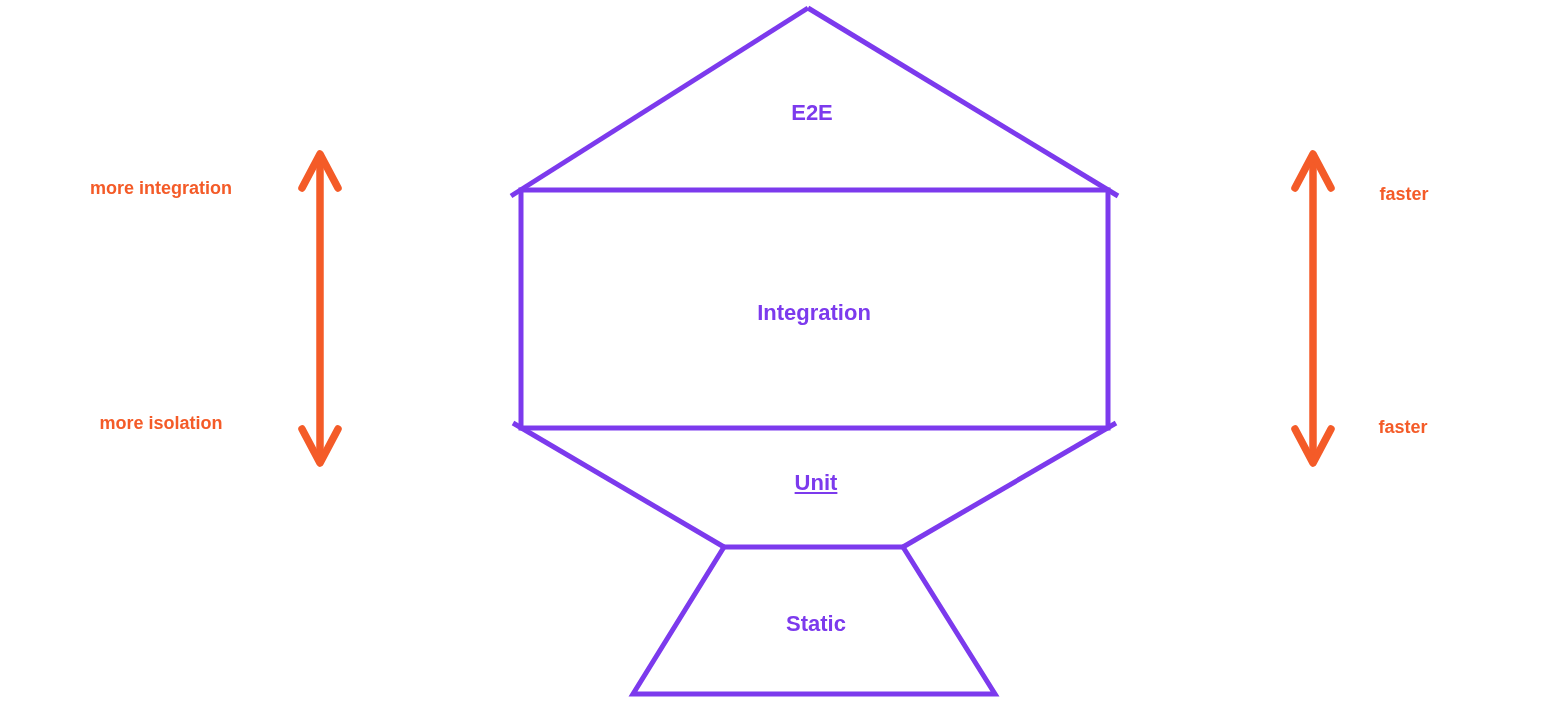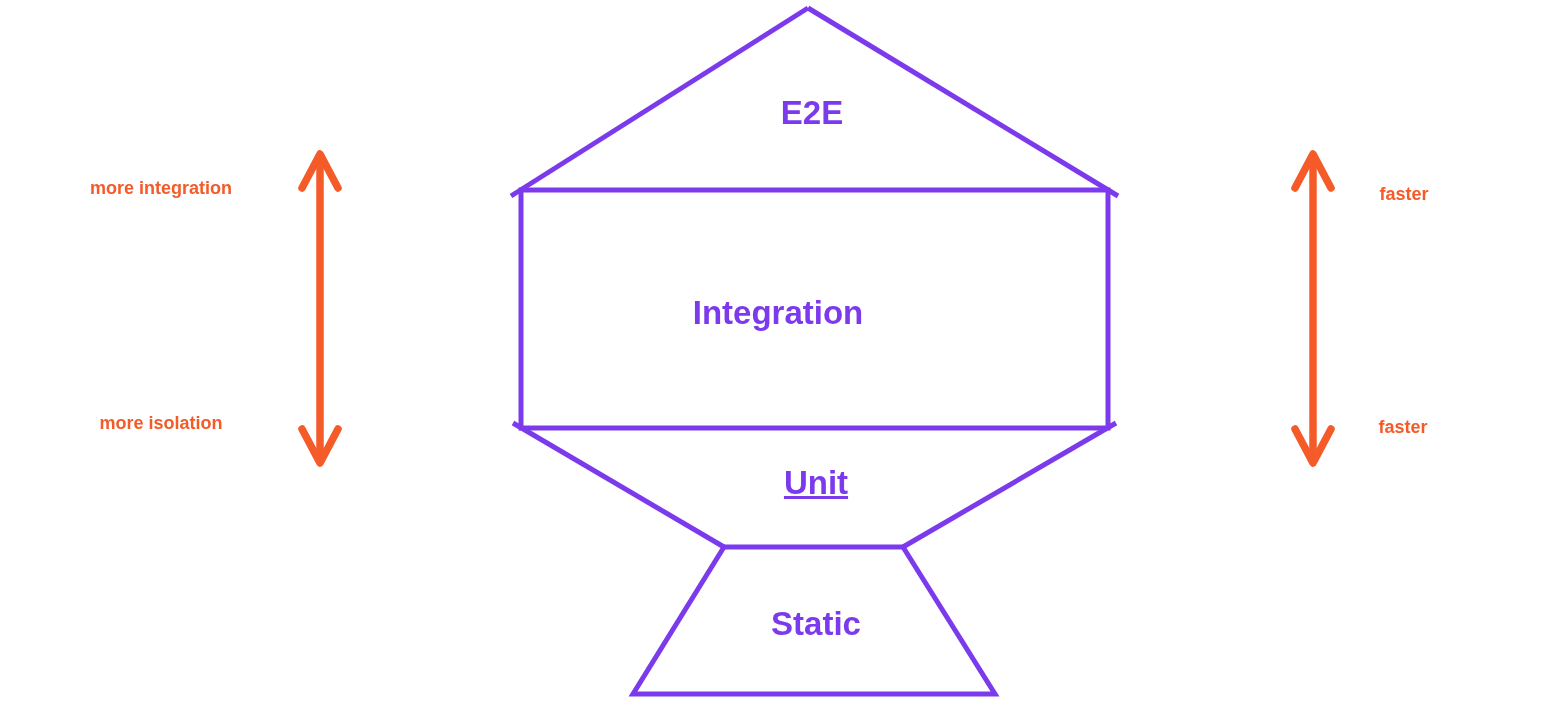--- a/index.html
+++ b/index.html
@@ -37,30 +37,30 @@
   }
   .label {
     position: absolute;
     transform: translate(-50%, -50%);
     white-space: nowrap;
     font-weight: bold;
     user-select: none;
   }
   .main-label {
     color: var(--purple, #7c3aed);
-    font-size: 33px;
+    font-size: 22px;
     letter-spacing: 0px;
   }
   .side-label {
     color: var(--orange, #f45b28);
     font-size: 18px;
   }
   
   .pos-e2e        { left: 812px;  top: 113px; }
-  .pos-integration{ left: 778px;  top: 313px; }
+  .pos-integration{ left: 814px;  top: 313px; }
   .pos-unit       { left: 816px;  top: 483px; text-decoration: underline; }
   .pos-static     { left: 816px;  top: 624px; text-align: center; }
   
   .pos-more-integration { left: 161px;  top: 188px; }
   .pos-more-isolation   { left: 161px;  top: 423px; }
   .pos-slower           { left: 1404px; top: 194px; }
   .pos-faster           { left: 1403px; top: 427px; }
 </style>
 </head>
 <body>

